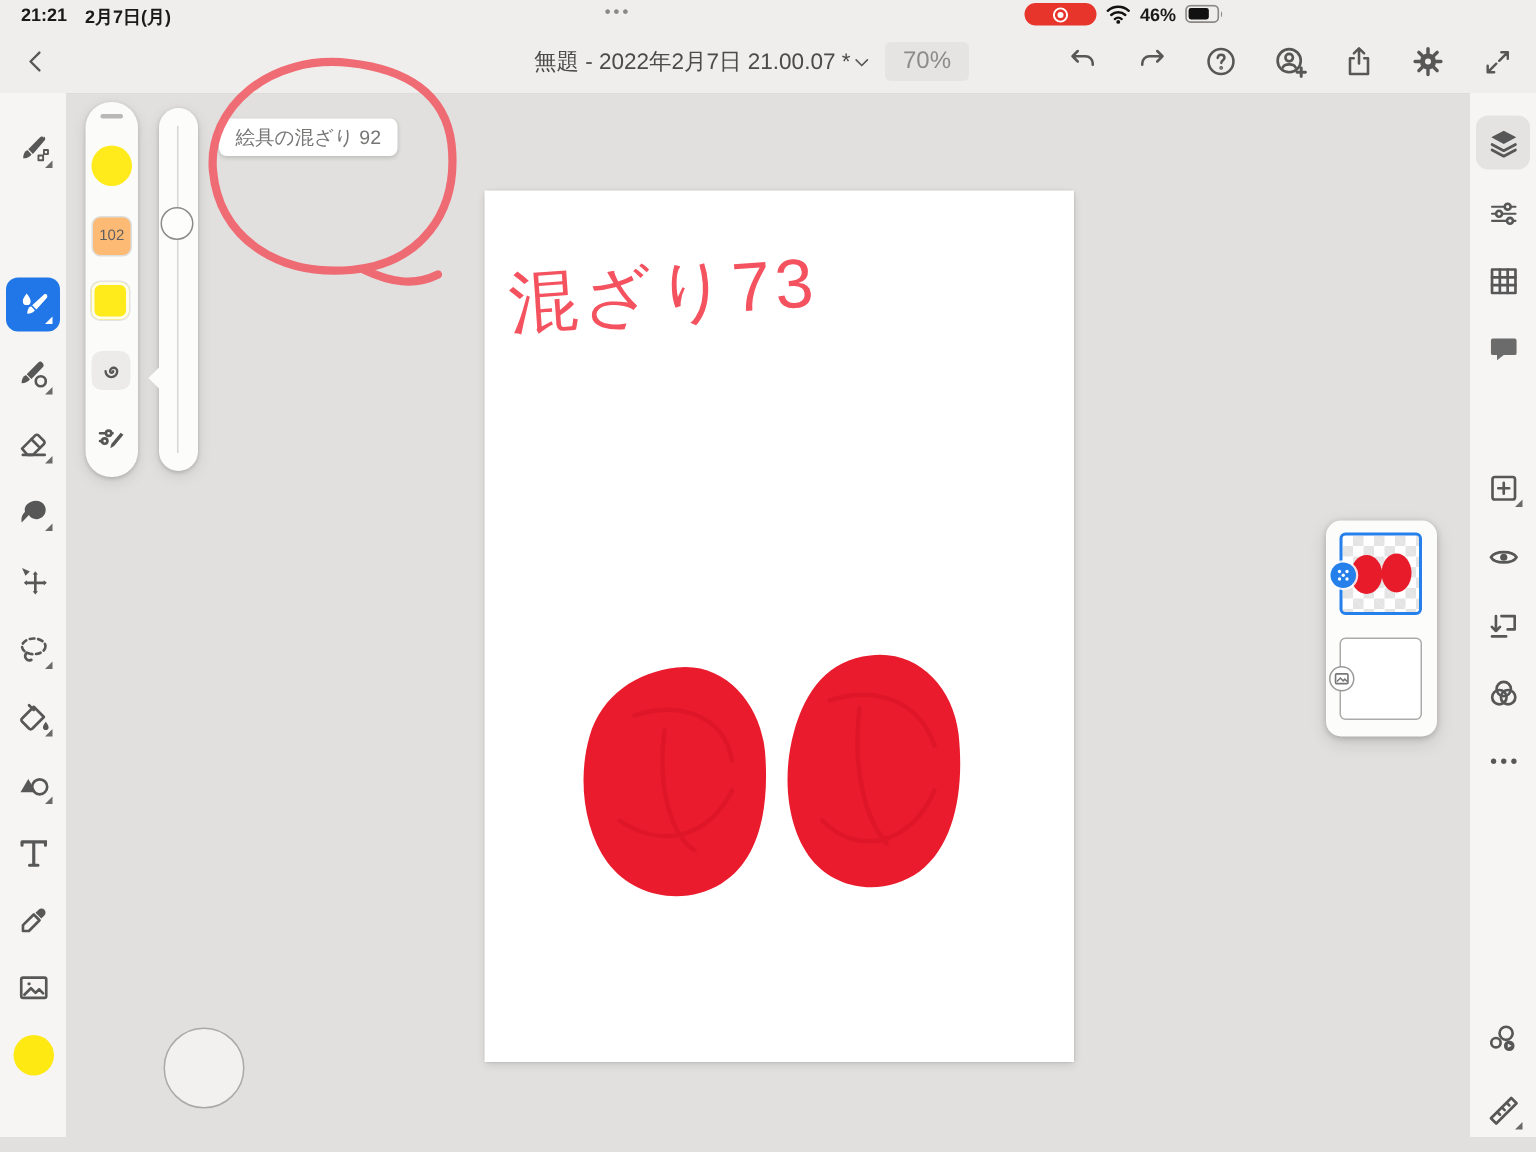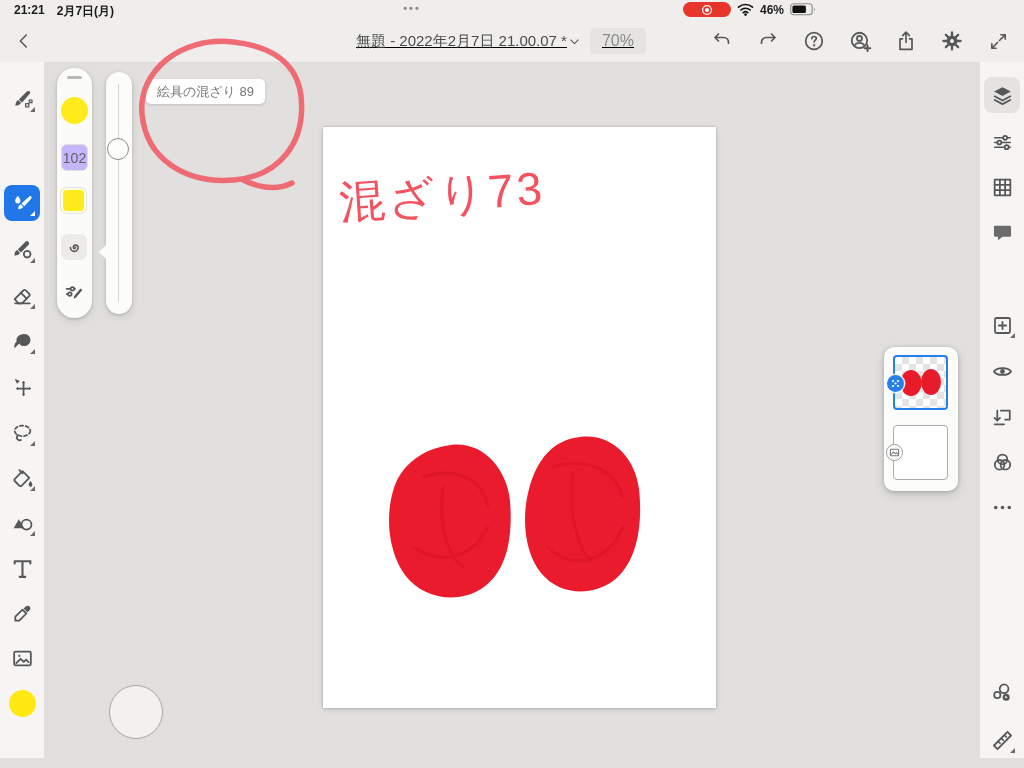--- a/index.html
+++ b/index.html
@@ -15,21 +15,21 @@
   #statusbar{left:0;top:0;width:824px;height:20px;display:flex;align-items:center;font-size:12px;font-weight:bold;color:#1a1a1a;}
   #status-left{position:absolute;left:14px;top:3px;display:flex;gap:12px;}
   #status-dots{position:absolute;left:0;right:0;top:2px;text-align:center;color:#8a8988;font-size:11px;letter-spacing:2px;}
   #status-right{position:absolute;right:8px;top:2px;display:flex;align-items:center;gap:6px;}
   #rec-pill{width:48px;height:15px;border-radius:8px;background:#e8352b;display:flex;align-items:center;justify-content:center;}
   #battery-label{font-size:12px;font-weight:bold;}
 
   #titlebar{left:0;top:20px;width:1024px;height:42px;}
   .tbtn{width:32px;height:32px;display:flex;align-items:center;justify-content:center;border-radius:6px;}
   #back-btn{position:absolute;left:8px;top:5px;}
-  #title-group{position:absolute;left:356px;top:5px;height:32px;display:flex;align-items:center;gap:0;text-decoration:underline;}
+  #title-group{position:absolute;left:356px;top:5px;height:32px;display:flex;align-items:center;gap:0;}
   #doc-title{font-size:15px;color:#4b4b4b;white-space:nowrap;}
   #zoom-badge{background:#e5e4e2;color:#8b8b8b;font-size:16px;border-radius:4px;padding:4px 12px;margin-left:8px;}
   #title-actions{position:absolute;right:10px;top:5px;display:flex;gap:14px;}
 
   
   .rail{top:62px;width:44px;height:696px;background:#f6f5f4;}
   #left-rail{left:0;}
   #right-rail{left:980px;}
   .tool{position:absolute;left:4px;width:36px;height:36px;display:flex;align-items:center;justify-content:center;border-radius:8px;}
   .tool svg{width:25px;height:25px;}
@@ -38,22 +38,22 @@
   .sub::after{content:"";position:absolute;right:5px;bottom:5px;
       border-left:5px solid transparent;border-bottom:5px solid #6a6a6a;}
   .sel-blue.sub::after{border-bottom-color:#fff;}
   #color-well{width:27px;height:27px;border-radius:50%;background:#ffe913;margin:0 auto;}
 
   
   #tool-panel{left:57px;top:68px;width:35px;height:250px;background:#fbfbfa;border-radius:17px;
       box-shadow:0 1px 3px rgba(0,0,0,.18),0 3px 10px rgba(0,0,0,.10);}
   #panel-handle{position:absolute;left:10px;top:8px;width:15px;height:3px;border-radius:2px;background:#b9b8b7;}
   #brush-preview{position:absolute;left:4px;top:29px;width:27px;height:27px;border-radius:50%;background:#ffeb1b;}
-  #size-box{position:absolute;left:4px;top:76px;width:25px;height:25px;background:#c4b5fd;border:1px solid #dededd;
-      border-radius:6px;font-size:14px;color:#5f5f5f;display:flex;align-items:center;justify-content:center;}
+  #size-box{position:absolute;left:4px;top:76px;width:25px;height:25px;background:#fdba74;border:1px solid #dededd;
+      border-radius:6px;font-size:10px;color:#5f5f5f;display:flex;align-items:center;justify-content:center;}
   #color-swatch{position:absolute;left:4px;top:120px;width:25px;height:25px;border-radius:6px;background:#ffeb1b;
       box-shadow:inset 0 0 0 2px rgba(255,255,255,.9),0 0 0 1px #e4e3e2;}
   #mix-btn{position:absolute;left:4px;top:166px;width:26px;height:26px;border-radius:7px;background:#eceBea;
       background:#ecebea;display:flex;align-items:center;justify-content:center;}
   #brush-settings-btn{position:absolute;left:5px;top:212px;width:25px;height:25px;display:flex;align-items:center;justify-content:center;}
 
   
   #mix-slider{left:106px;top:72px;width:26px;height:242px;background:#fcfcfb;border-radius:13px;
       box-shadow:0 1px 3px rgba(0,0,0,.18),0 3px 10px rgba(0,0,0,.10);}
   #slider-line{position:absolute;left:12px;top:12px;width:1px;height:218px;background:#d7d6d5;}
@@ -384,21 +384,21 @@
     </svg>
   </div>
 </div>
 
 <div class="abs" id="mix-slider">
   <div id="slider-line"></div>
   <div id="slider-notch"></div>
   <div id="slider-handle"></div>
 </div>
 
-<div class="abs" id="mix-tooltip">絵具の混ざり 89</div>
+<div class="abs" id="mix-tooltip">絵具の混ざり 92</div>
 
 <div class="abs" id="canvas">
   <div id="handwriting">混ざり73</div>
   <svg width="393" height="581" viewBox="0 0 393 581">
     <path d="M128 318 C160 314 184 342 187 374 C190 410 184 446 158 462 C134 477 100 472 82 448 C66 426 62 392 70 364 C78 336 102 321 128 318 Z" fill="#ea1b2d"></path>
     <path d="M257 310 C288 306 312 330 316 362 C320 398 314 436 290 454 C268 470 236 468 218 446 C202 426 198 392 206 362 C214 332 230 313 257 310 Z" fill="#ea1b2d"></path>
     <g fill="none" stroke="#c90f1d" stroke-width="3" stroke-linecap="round" opacity="0.35">
       <path d="M100 350 C130 340 160 350 165 380"></path>
       <path d="M90 420 C120 440 150 430 165 400"></path>
       <path d="M120 360 C115 400 125 430 140 440"></path>

